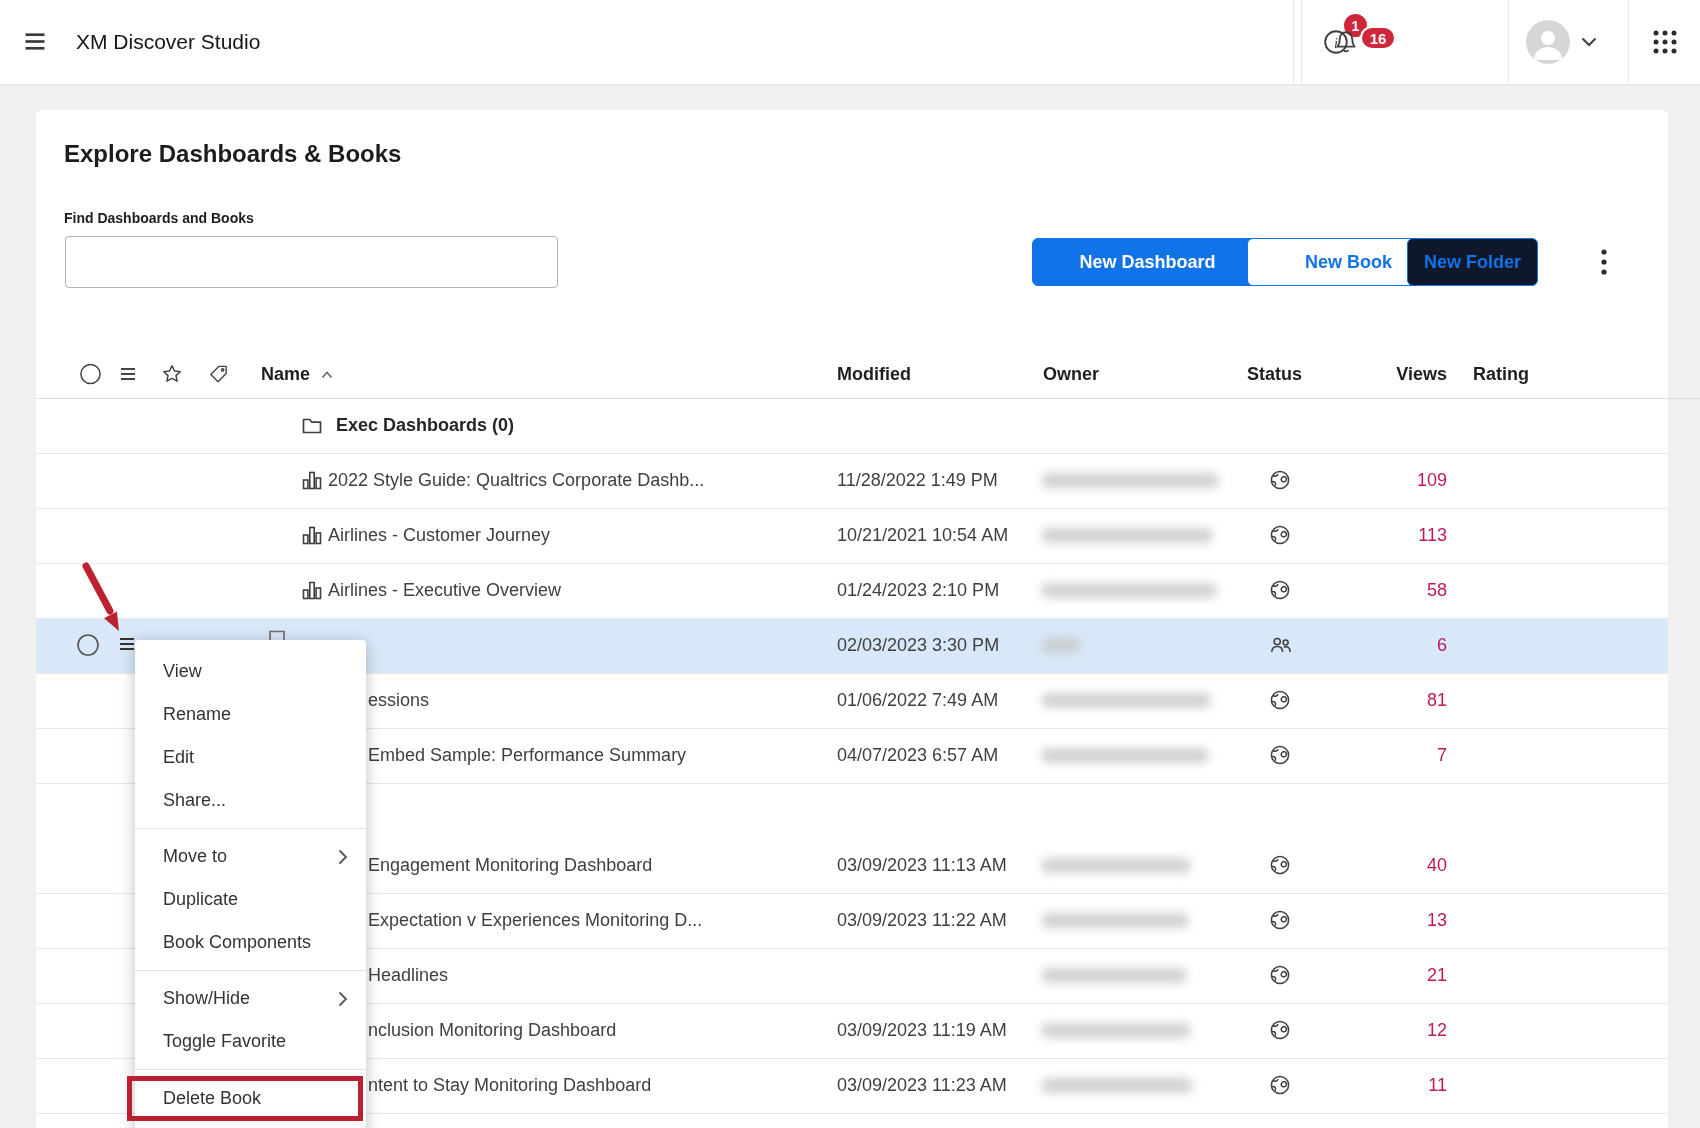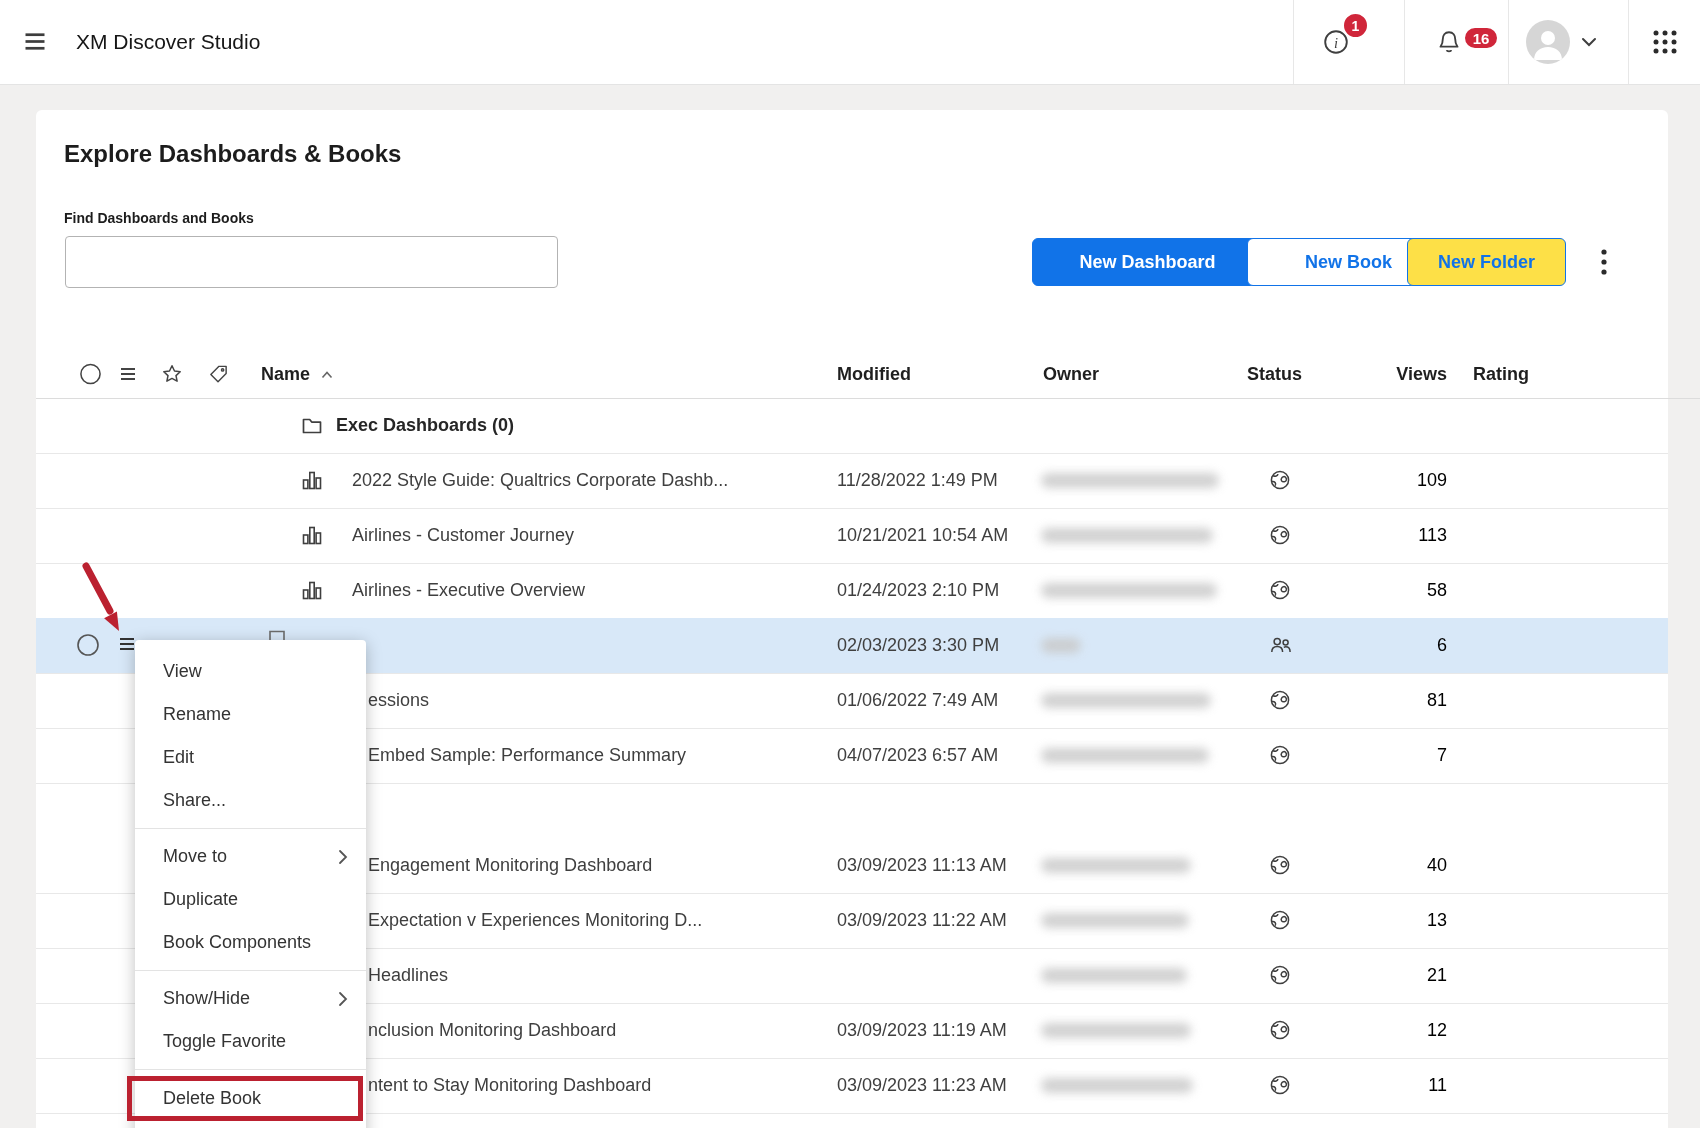--- a/index.html
+++ b/index.html
@@ -9,21 +9,21 @@
   .icon{color:#3f3f3f;}
 
   
   #topbar{position:absolute;left:0;top:0;width:1700px;height:84px;background:#fff;
           border-bottom:1px solid #e4e4e4;}
   #tb-burger{position:absolute;left:24px;top:32px;cursor:pointer;}
   #tb-title{position:absolute;left:76px;top:0;height:84px;line-height:84px;
             font-size:21px;font-weight:500;color:#161616;}
   .tb-sect{position:absolute;top:0;height:84px;border-left:1px solid #e7e7e7;}
   #sect-info{left:1293px;width:84px;}
-  #sect-bell{left:1404px;width:131px;}
+  #sect-bell{left:1301px;width:131px;}
   #sect-avatar{left:1508px;width:120px;}
   #sect-waffle{left:1628px;width:72px;}
   .badge{position:absolute;background:#d0263a;color:#fff;font-weight:bold;
          display:flex;align-items:center;justify-content:center;border:2px solid #fff;}
   #badge-info{left:48px;top:12px;width:23px;height:23px;border-radius:50%;font-size:14px;}
   #badge-bell{left:58px;top:26px;min-width:36px;height:24px;border-radius:13px;font-size:15px;padding:0 4px;box-sizing:border-box;}
   #avatar{position:absolute;left:17px;top:20px;width:44px;height:44px;border-radius:50%;
           background:#d6d6d6;overflow:hidden;}
   #avatar svg{margin:6px auto 0;}
   #avatar-chevron{position:absolute;left:72px;top:37px;}
@@ -33,47 +33,47 @@
   #card{position:absolute;left:36px;top:110px;width:1632px;height:1018px;background:#fff;
         border-radius:6px 6px 0 0;}
   #page-heading{position:absolute;left:28px;top:30px;font-size:24px;font-weight:bold;color:#1c1c1c;}
   #find-label{position:absolute;left:28px;top:100px;font-size:14px;font-weight:bold;color:#1c1c1c;}
   #search-input{position:absolute;left:29px;top:126px;width:493px;height:52px;box-sizing:border-box;
         border:1px solid #b3b3b3;border-radius:4px;font-size:17px;padding:0 12px;outline:none;background:#fff;}
   .btn{position:absolute;top:128px;height:48px;border-radius:6px;font-size:18px;font-weight:bold;
        display:flex;align-items:center;justify-content:center;cursor:pointer;box-sizing:border-box;}
   #btn-new-dashboard{left:996px;width:231px;background:#1173e8;color:#fff;border:1px solid #1173e8;}
   #btn-new-book{left:1211px;width:171px;background:#fff;color:#1173e8;border:1px solid #1173e8;padding-left:32px;}
-  #btn-new-folder{left:1371px;width:159px;background:#fde047;color:#1173e8;border:1px solid #1173e8;text-align:center;}
+  #btn-new-folder{left:1371px;width:131px;background:#0f172a;color:#1173e8;border:1px solid #1173e8;text-align:center;}
   #btn-more{position:absolute;left:1554px;top:138px;width:28px;height:28px;display:flex;
             align-items:center;justify-content:center;cursor:pointer;color:#2b2b2b;}
 
   
   #table-head{position:absolute;left:0;top:240px;width:1632px;height:48px;line-height:48px;
               border-bottom:1px solid #dcdcdc;font-weight:bold;color:#1f1f1f;font-size:18px;padding-left:32px;}
   #table-head .hicon{position:absolute;top:50%;transform:translateY(-50%);cursor:pointer;color:#444;}
   #h-circle{left:43px;} #h-burger{left:84px;} #h-star{left:125px;} #h-tag{left:172px;}
   .hlabel{position:absolute;top:0;}
   #h-name{left:225px;cursor:pointer;} #h-modified{left:801px;} #h-owner{left:1007px;}
   #h-status{left:1211px;} #h-views{left:1311px;width:100px;text-align:right;} #h-rating{left:1437px;}
   #sort-caret{position:absolute;left:60px;top:21px;}
 
   .row{position:absolute;left:0;width:1632px;height:55px;border-bottom:1px solid #e8e8e8;
        font-size:18px;cursor:pointer;}
   .row.hl{background:#d8e8f8;}
   .cell{position:absolute;top:0;height:55px;line-height:55px;white-space:nowrap;}
-  .name{left:316px;color:#3f3f3f;}
+  .name{left:292px;color:#3f3f3f;}
   .name.clipped{left:332px;}
   .name.folder{left:300px;font-weight:bold;color:#262626;}
   .name-icon{position:absolute;left:265px;top:16px;}
   .date{left:801px;color:#3f3f3f;}
   .owner-blur{position:absolute;left:1005px;top:20px;height:15px;border-radius:8px;
               background:#c9c9c9;filter:blur(5px);opacity:.85;}
   .status-icon{position:absolute;left:1233px;top:16px;}
-  .views{left:1311px;width:100px;text-align:right;color:#000000;}
+  .views{left:1311px;width:100px;text-align:right;color:#be185d;}
   
   .row-circle{position:absolute;left:40px;top:15px;color:#555;}
   .row-burger{position:absolute;left:83px;top:19px;color:#333;cursor:pointer;}
   .hidden-book-sliver{position:absolute;left:230px;top:10px;color:#6b6b6b;z-index:1;}
 
   
   #context-menu{position:absolute;left:135px;top:640px;width:231px;height:520px;background:#fff;
         border-radius:4px;box-shadow:0 3px 16px rgba(0,0,0,.25);z-index:50;padding-top:10px;box-sizing:border-box;}
   .mi{position:relative;height:43px;line-height:43px;padding-left:28px;font-size:18px;color:#333;cursor:pointer;}
   .mi .sub{position:absolute;right:18px;top:14px;color:#555;}

